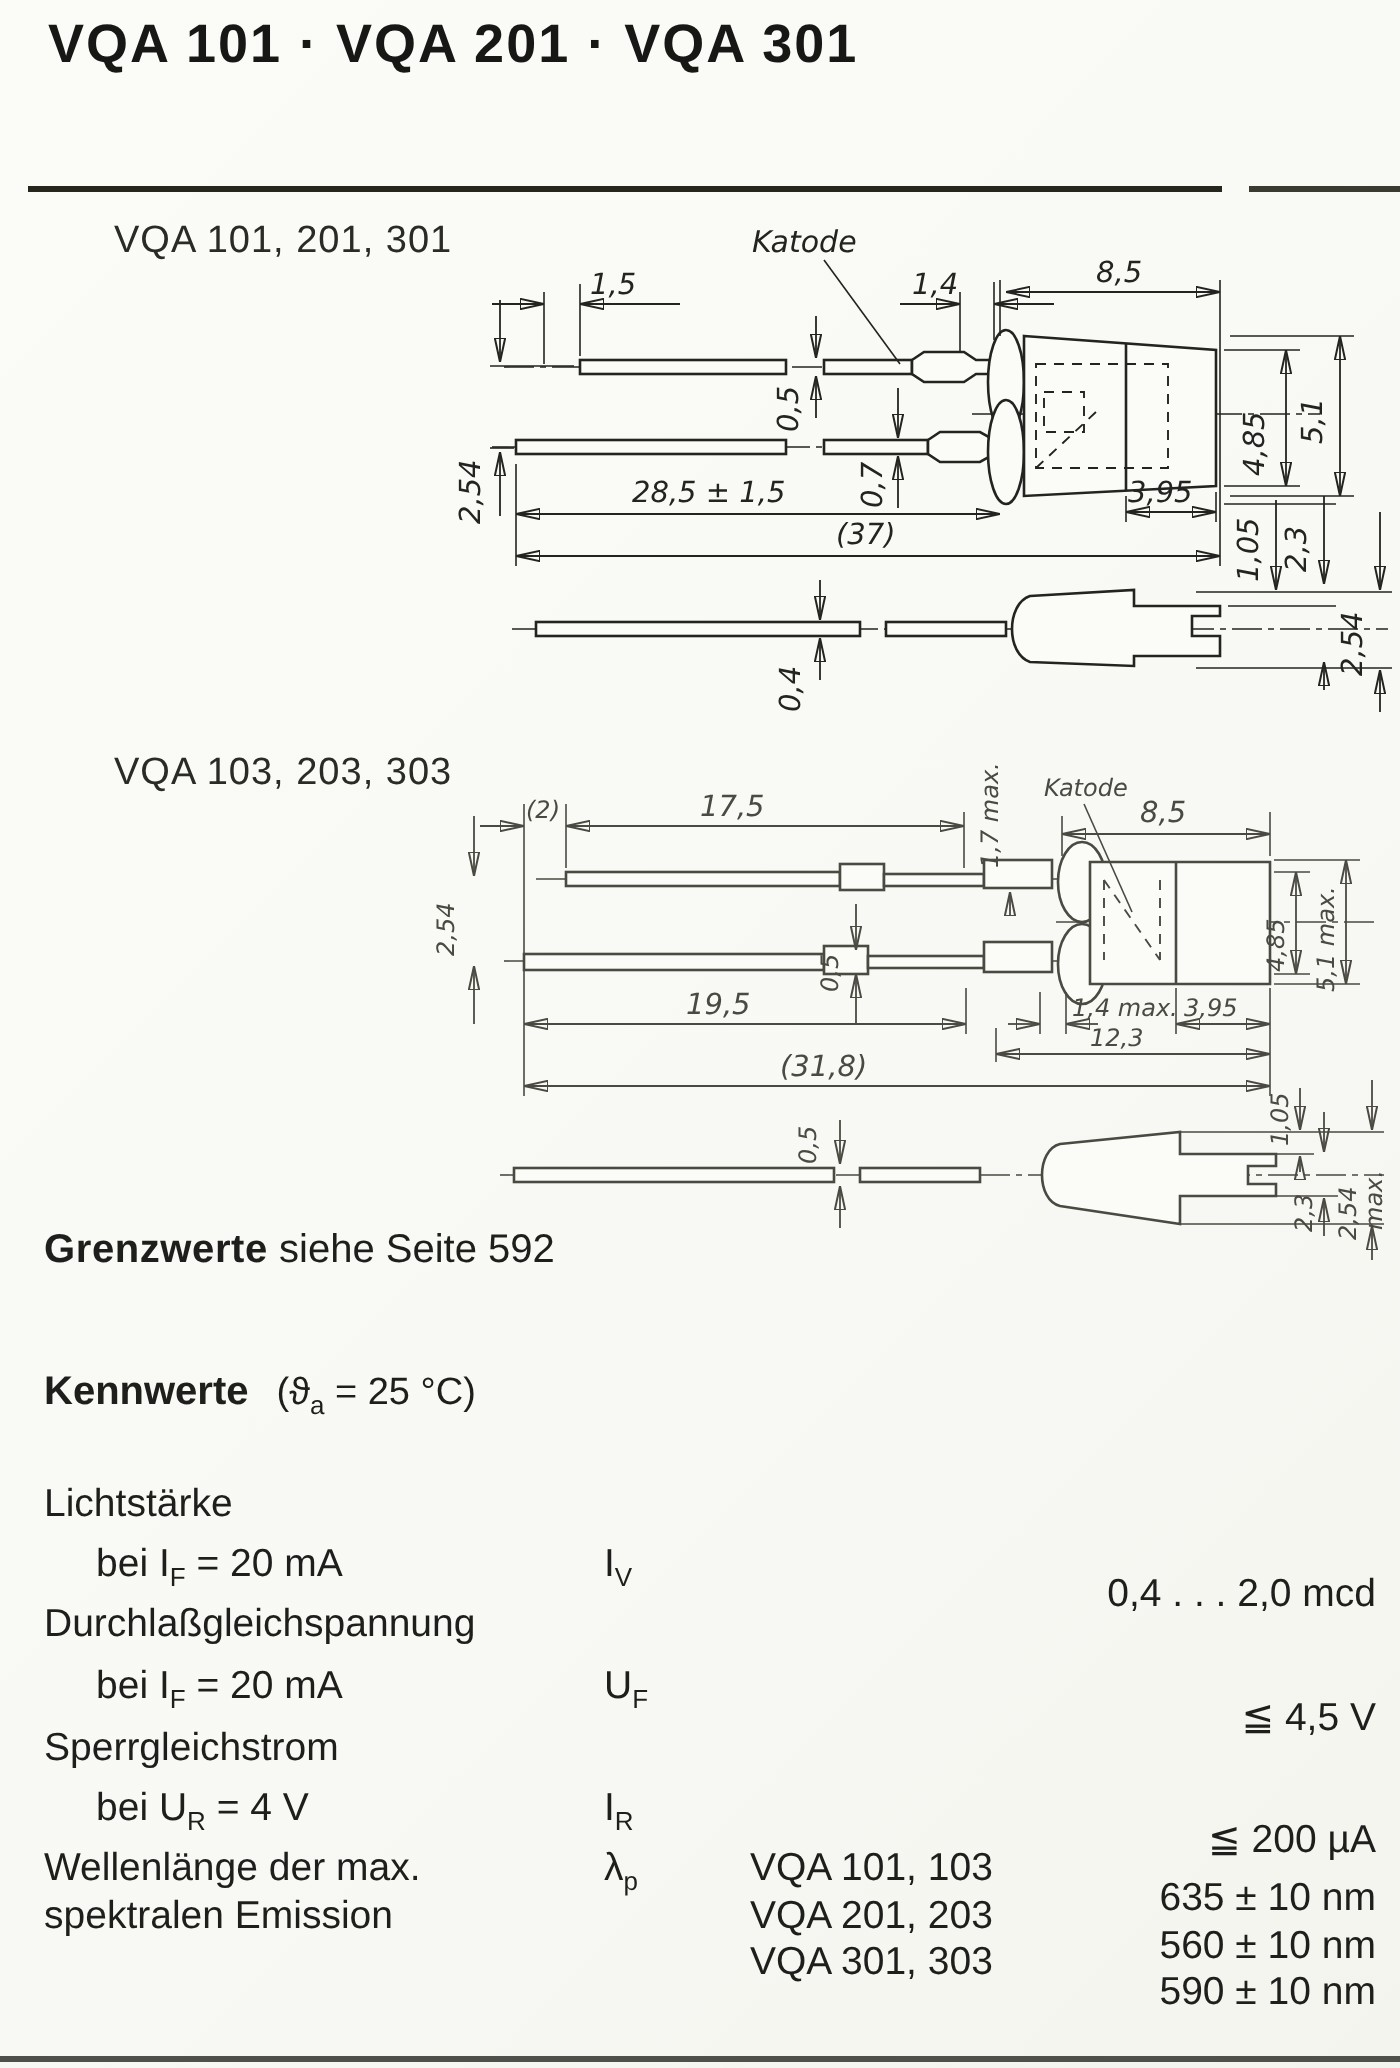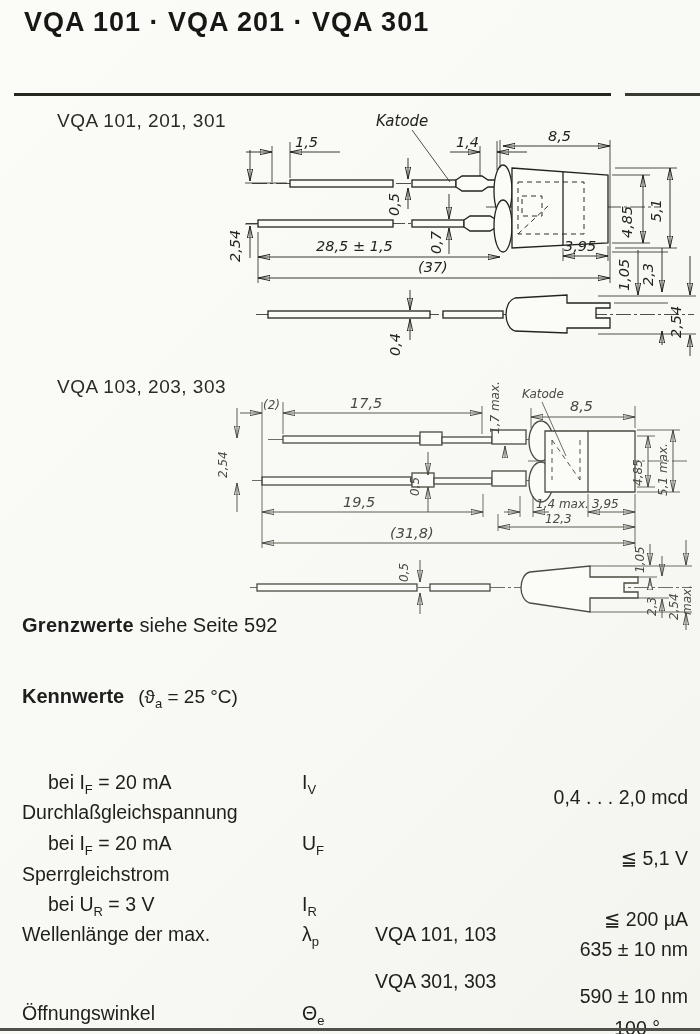--- a/index.html
+++ b/index.html
@@ -281,55 +281,58 @@
 
   <div class="gline">
     <b>Grenzwerte</b>
     <span>siehe Seite 592</span>
   </div>
 
   <div class="kline">
     <b>Kennwerte</b><span class="cond"><span>(ϑ</span><sub>a</sub><span> = 25 °C)</span></span>
   </div>
 
+  <div class="trow" style="top:741px">
+    <span class="t-name">Lichtstärke</span>
+  </div>
   <div class="trow" style="top:771px">
     <span class="t-name indent"><span>bei I</span><sub>F</sub><span> = 20 mA</span></span>
     <span class="t-sym"><span>I</span><sub>V</sub></span>
     <span class="t-val">0,4 . . . 2,0 mcd</span>
   </div>
 
   <div class="trow" style="top:801px">
     <span class="t-name">Durchlaßgleichspannung</span>
   </div>
   <div class="trow" style="top:832px">
     <span class="t-name indent"><span>bei I</span><sub>F</sub><span> = 20 mA</span></span>
     <span class="t-sym"><span>U</span><sub>F</sub></span>
-    <span class="t-val">≦ 5,1 V</span>
+    <span class="t-val">≦ 4,5 V</span>
   </div>
 
   <div class="trow" style="top:863px">
     <span class="t-name">Sperrgleichstrom</span>
   </div>
   <div class="trow" style="top:893px">
-    <span class="t-name indent"><span>bei U</span><sub>R</sub><span> = 3 V</span></span>
+    <span class="t-name indent"><span>bei U</span><sub>R</sub><span> = 4 V</span></span>
     <span class="t-sym"><span>I</span><sub>R</sub></span>
     <span class="t-val">≦ 200 µA</span>
   </div>
 
   <div class="trow" style="top:923px">
     <span class="t-name">Wellenlänge der max.</span>
     <span class="t-sym"><span>λ</span><sub>p</sub></span>
     <span class="t-var">VQA 101, 103</span>
     <span class="t-val">635 ± 10 nm</span>
   </div>
+  <div class="trow" style="top:947px">
+    <span class="t-name">spektralen Emission</span>
+    <span class="t-var">VQA 201, 203</span>
+    <span class="t-val">560 ± 10 nm</span>
+  </div>
   <div class="trow" style="top:970px">
     <span class="t-var">VQA 301, 303</span>
     <span class="t-val">590 ± 10 nm</span>
   </div>
 
-  <div class="trow" style="top:1002px">
-    <span class="t-name">Öffnungswinkel</span>
-    <span class="t-sym"><span>Θ</span><sub>e</sub></span>
-    <span class="t-val deg">100 °</span>
-  </div>
 
   <div class="rule-bottom"></div>
 </div>
 
 </body></html>

